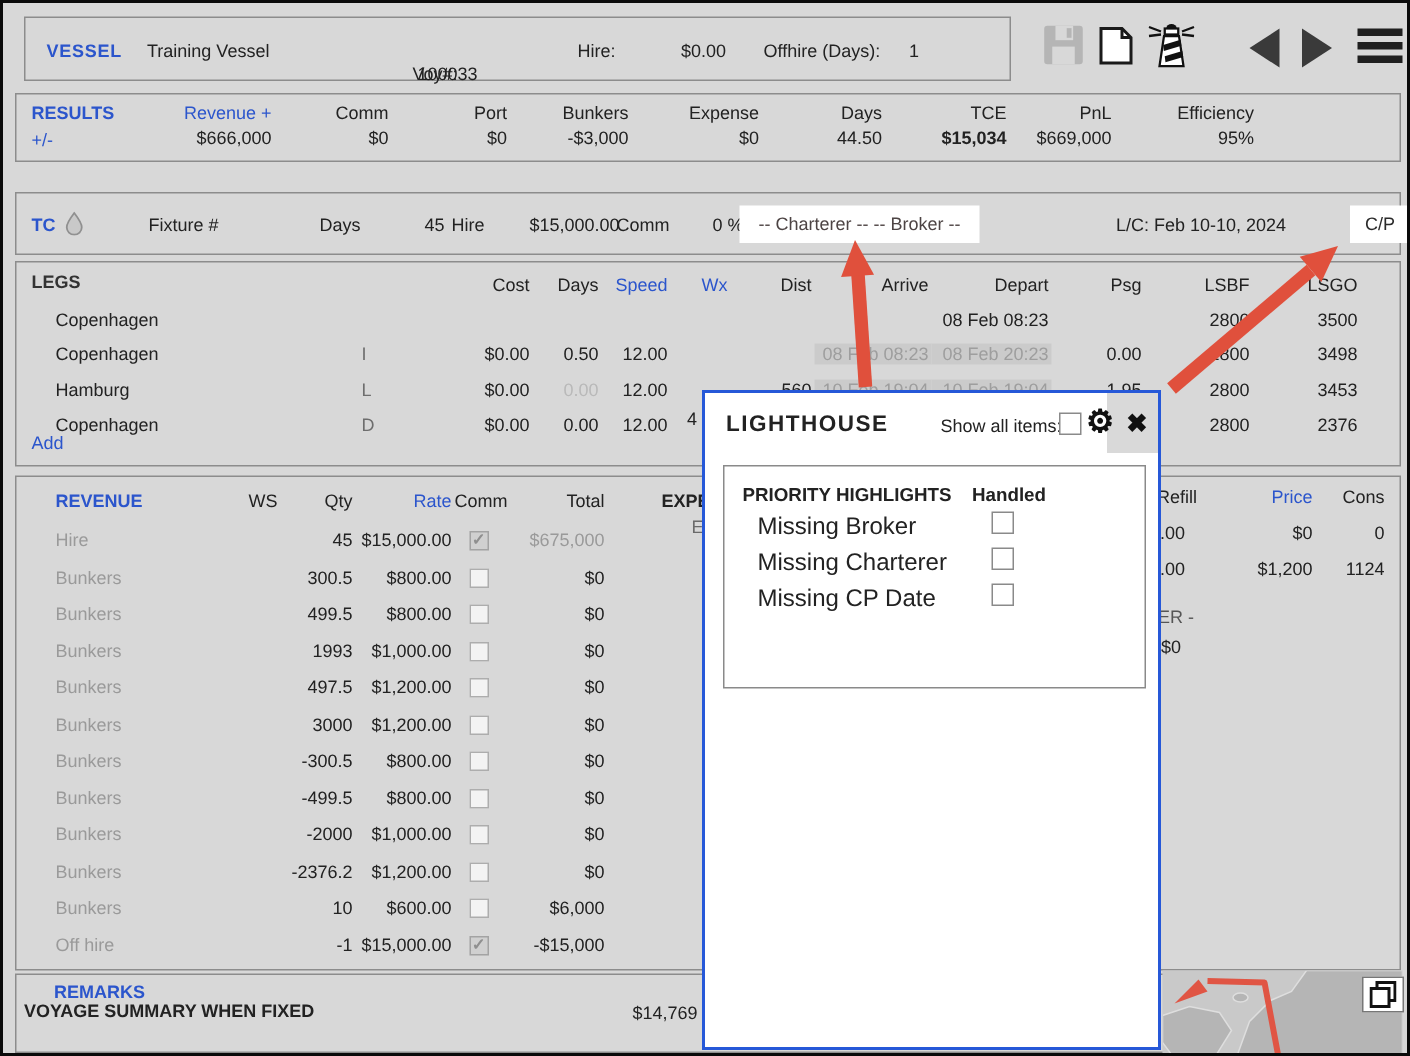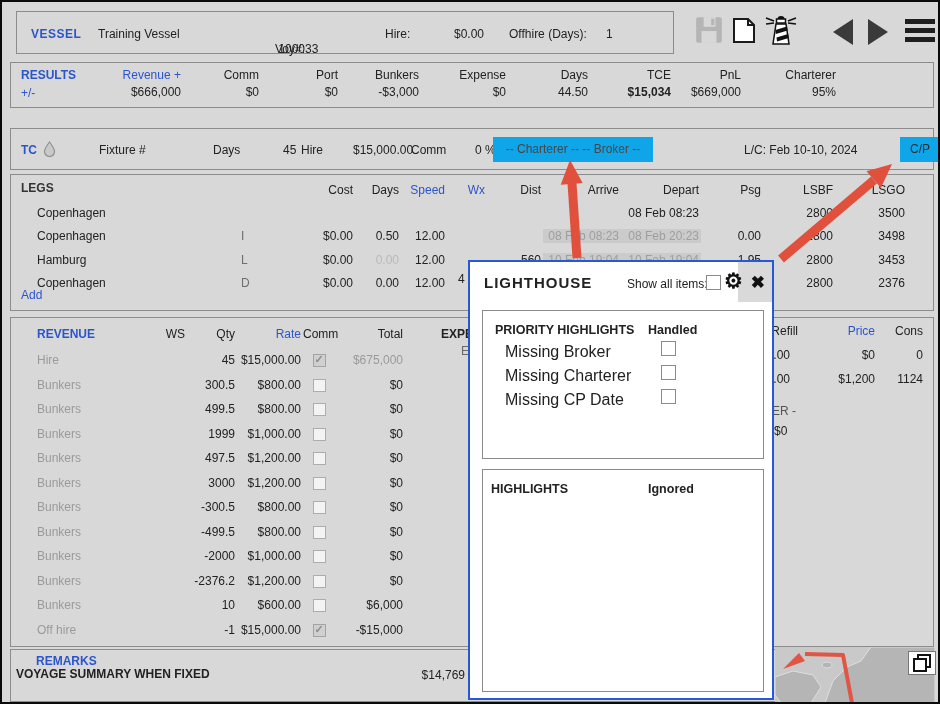--- a/index.html
+++ b/index.html
@@ -37,21 +37,21 @@
 
   
   #results-panel{left:8px;top:60px;width:924px;height:46px;}
   .res-col{position:absolute;width:110px;text-align:right;}
   .res-col .lbl{display:block;margin-top:5px;}
   .res-col .val{display:block;margin-top:3px;}
 
   
   #tc-panel{left:8px;top:126px;width:924px;height:42px;}
   #tc-panel .f{position:absolute;top:14px;white-space:nowrap;}
-  .pink{background:#0ea5e9;}
+  .pink{background:#ffffff;}
   #cb-box{position:absolute;left:482px;top:8px;width:160px;height:25px;text-align:center;line-height:25px;color:#4d4444;}
   #cp-box{position:absolute;left:889px;top:8px;width:40px;height:25px;text-align:center;line-height:25px;color:#2a2a2a;}
 
   
   #legs-panel{left:8px;top:172px;width:924px;height:137px;}
   .legs-grid{display:grid;grid-template-columns:222px 26px 96px 46px 46px 40px 56px 78px 80px 62px 72px 72px;align-items:center;}
   .legs-head{position:absolute;left:0;top:6px;width:100%;height:18px;}
   .legs-row{position:absolute;left:0;width:100%;height:23px;cursor:pointer;}
   .legs-grid > div{text-align:right;padding-right:2px;white-space:nowrap;}
   .legs-grid .c-port{text-align:left;padding-left:26px;}
@@ -179,21 +179,21 @@
         </div>
         <div class="res-col" style="right: 262px;">
           <span class="lbl">TCE</span>
           <span class="val bold">$15,034</span>
         </div>
         <div class="res-col" style="right: 192px; text-align: right;">
           <span class="lbl">PnL</span>
           <span class="val">$669,000</span>
         </div>
         <div class="res-col" style="right: 97px;">
-          <span class="lbl">Charterer</span>
+          <span class="lbl">Efficiency</span>
           <span class="val">95%</span>
         </div>
       </div>
   </div>
 
   <div class="panel" id="tc-panel">
     <span class="f blue bold" style="left:10px;">TC</span>
     <span class="f" style="left:32px;top:12px;">
       <svg width="13" height="16" viewBox="0 0 13 16">
           <path d="M6.5 1 C6.5 1 1.5 7.5 1.5 10.5 a5 5 0 0 0 10 0 C11.5 7.5 6.5 1 6.5 1 Z" fill="#c9c9c9" stroke="#909090" stroke-width="1.2"></path>
@@ -319,21 +319,21 @@
           <div class="c-name">Bunkers</div>
           <div></div>
           <div>499.5</div>
           <div>$800.00</div>
           <div class="c-comm"><span class="cb"></span></div>
           <div>$0</div>
         </div>
         <div class="rev-grid rev-row" style="top: 103.5px;">
           <div class="c-name">Bunkers</div>
           <div></div>
-          <div>1999</div>
+          <div>1993</div>
           <div>$1,000.00</div>
           <div class="c-comm"><span class="cb"></span></div>
           <div>$0</div>
         </div>
         <div class="rev-grid rev-row" style="top: 128px;">
           <div class="c-name">Bunkers</div>
           <div></div>
           <div>497.5</div>
           <div>$1,200.00</div>
           <div class="c-comm"><span class="cb"></span></div>
@@ -449,24 +449,20 @@
       <span class="box-title">PRIORITY HIGHLIGHTS</span>
       <span class="box-col">Handled</span>
       <span class="dlg-item" style="top:32px;">Missing Broker</span>
       <span class="cb lg dlg-item-cb" style="top:30px;"></span>
       <span class="dlg-item" style="top:56px;">Missing Charterer</span>
       <span class="cb lg dlg-item-cb" style="top:54px;"></span>
       <span class="dlg-item" style="top:80px;">Missing CP Date</span>
       <span class="cb lg dlg-item-cb" style="top:78px;"></span>
     </div>
 
-    <div class="dlg-box" id="dlg-box2">
-      <span class="box-title" style="left:8px;">HIGHLIGHTS</span>
-      <span class="box-col">Ignored</span>
-    </div>
   </div>
 
   <svg id="arrows">
     <line x1="575" y1="256" x2="570" y2="181" stroke="#e0503c" stroke-width="9"></line>
     <polygon points="568,158 580.7,181.1 558.7,182.7" fill="#e0503c"></polygon>
     <line x1="779" y1="257" x2="872" y2="178" stroke="#e0503c" stroke-width="9"></line>
     <polygon points="890,162 878.9,186 864.5,169.2" fill="#e0503c"></polygon>
   </svg>
 
 </div>

